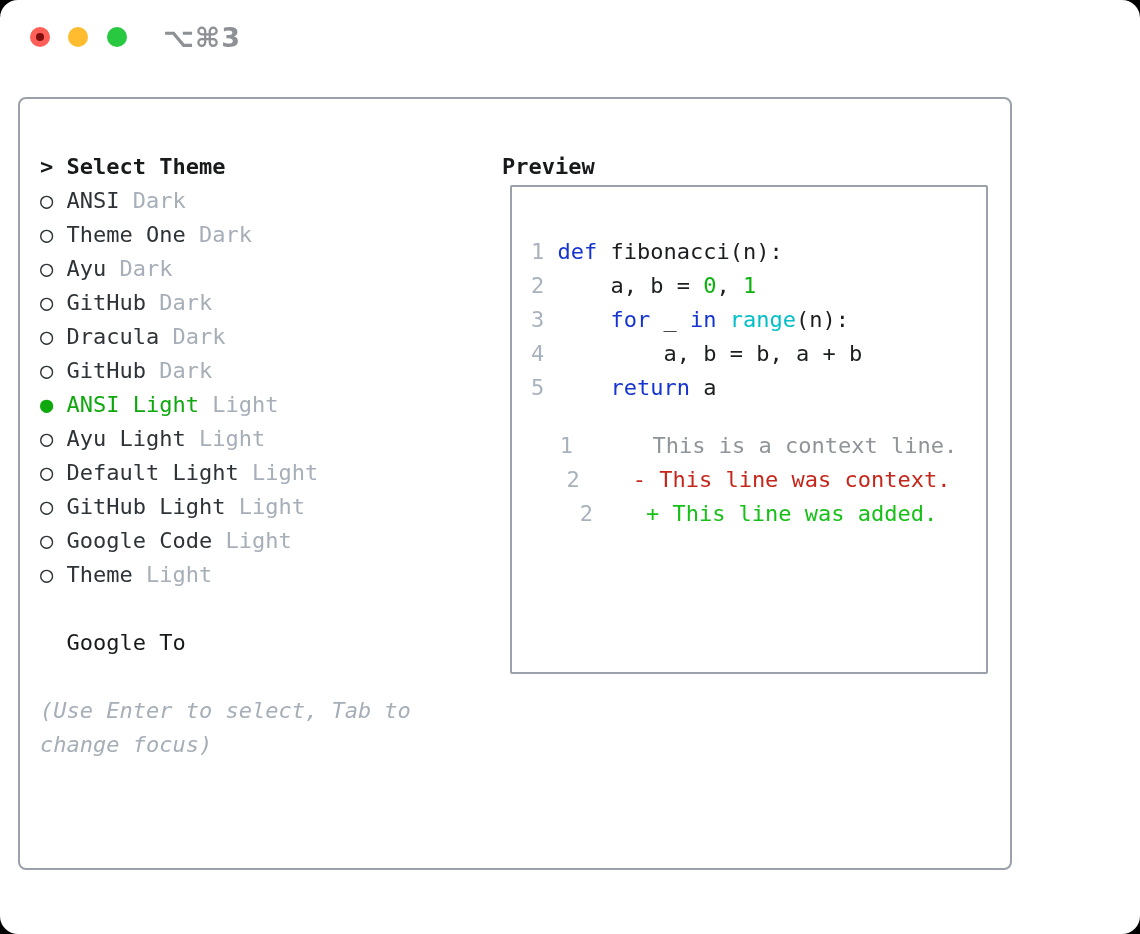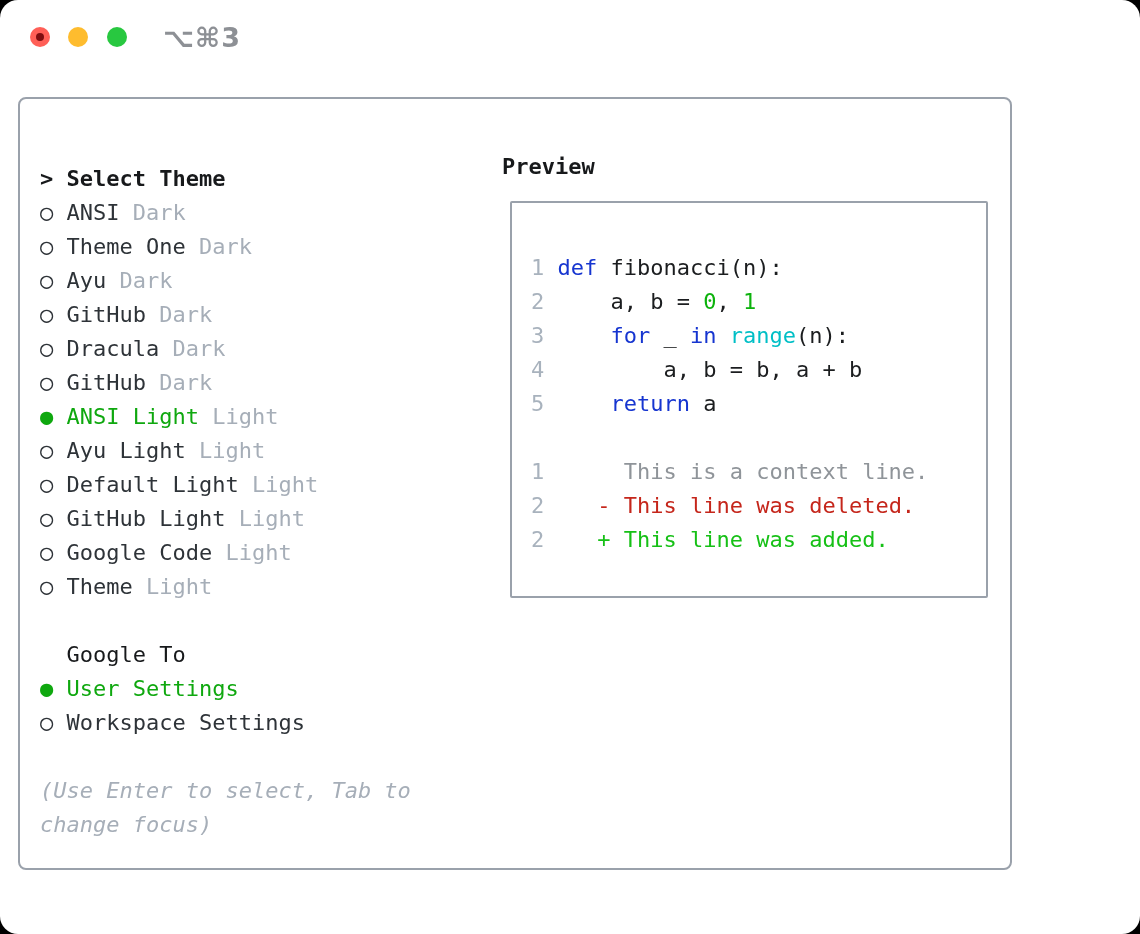--- a/index.html
+++ b/index.html
@@ -33,49 +33,49 @@
   }
   
   .panel {
     position: absolute; left: 18px; top: 97px;
     width: 994px; height: 773px;
     border: 2px solid var(--border-gray, #9aa1ab);
     border-radius: 8px;
     box-sizing: border-box;
     background: #fff;
   }
-  .left-col { position: absolute; left: 20px; top: 51px; width: 440px; margin-top: 12px; }
+  .left-col { position: absolute; left: 20px; top: 51px; width: 440px; }
   .row { white-space: pre; font-size: 22px; line-height: 34px; height: 34px; color: var(--text-dark, #2e3338); }
   .title-row { font-weight: bold; color: var(--heading-black, #17191b); }
   .spacer { height: 34px; }
   .apply-heading { padding-left: 2ch; color: var(--heading-black, #17191b); }
   .variant { color: var(--dim-gray, #a6aeb8); }
   .row.selected, .row.selected .marker, .row.selected .opt-name { color: var(--selected-green, #0fa80f); }
   .hint {
     white-space: pre-line; font-size: 22px; line-height: 34px;
     color: var(--dim-gray, #a6aeb8);
     font-style: italic;
   }
   
   .preview-title {
     position: absolute; left: 482px; top: 51px;
     font-size: 22px; line-height: 34px; font-weight: bold;
     color: var(--heading-black, #17191b);
   }
   .preview-box {
-    position: absolute; left: 490px; top: 102px;
-    width: 478px; height: 397px;
+    position: absolute; left: 490px; top: 86px;
+    width: 478px; height: 489px;
     border: 2px solid var(--border-gray, #9aa1ab);
     border-radius: 2px;
     box-sizing: border-box;
     padding: 48px 0 0 19px;
     background: #fff;
   }
   .cline { white-space: pre; font-size: 22px; line-height: 34px; height: 34px; }
-  #diff-block { margin-top: 34px; }
+  #diff-block { margin-top: 24px; text-align: center; }
   .tk-line-number { color: var(--line-number-gray, #a8b2bd); }
   .tk-plain   { color: var(--code-black, #1b1d1f); }
   .tk-keyword { color: var(--keyword-blue, #1635d0); }
   .tk-builtin { color: var(--builtin-cyan, #00bfc6); }
   .tk-number  { color: var(--number-green, #0cb20c); }
   .tk-context { color: var(--context-gray, #8f9499); }
   .tk-deleted { color: var(--deleted-red, #c5261b); }
   .tk-added   { color: var(--added-green, #16c016); }
 </style>
 </head>
@@ -105,40 +105,36 @@
           <div class="row"><span class="marker">○</span><span class="opt-name"> GitHub</span><span class="variant"> Dark</span></div>
           <div class="row selected"><span class="marker">●</span><span class="opt-name"> ANSI Light</span><span class="variant"> Light</span></div>
           <div class="row"><span class="marker">○</span><span class="opt-name"> Ayu Light</span><span class="variant"> Light</span></div>
           <div class="row"><span class="marker">○</span><span class="opt-name"> Default Light</span><span class="variant"> Light</span></div>
           <div class="row"><span class="marker">○</span><span class="opt-name"> GitHub Light</span><span class="variant"> Light</span></div>
           <div class="row"><span class="marker">○</span><span class="opt-name"> Google Code</span><span class="variant"> Light</span></div>
           <div class="row"><span class="marker">○</span><span class="opt-name"> Theme</span><span class="variant"> Light</span></div>
         </div>
       <div class="spacer"></div>
       <div class="row apply-heading">Google To</div>
-      <div id="apply-list">
-          <div class="row selected"><span class="marker">●</span><span class="opt-name"> User Settings</span></div>
-          <div class="row"><span class="marker">○</span><span class="opt-name"> Workspace Settings</span></div>
-        </div>
       <div class="spacer"></div>
       <div class="hint">(Use Enter to select, Tab to
 change focus)</div>
     </div>
 
     <div class="preview-title">Preview</div>
 
     <div class="preview-box">
       <div id="code-block">
           <div class="cline"><span class="tk-line-number">1</span><span class="tk-plain"> </span><span class="tk-keyword">def</span><span class="tk-plain"> fibonacci(n):</span></div>
           <div class="cline"><span class="tk-line-number">2</span><span class="tk-plain">     a, b = </span><span class="tk-number">0</span><span class="tk-plain">, </span><span class="tk-number">1</span></div>
           <div class="cline"><span class="tk-line-number">3</span><span class="tk-plain">     </span><span class="tk-keyword">for</span><span class="tk-plain"> _ </span><span class="tk-keyword">in</span><span class="tk-plain"> </span><span class="tk-builtin">range</span><span class="tk-plain">(n):</span></div>
           <div class="cline"><span class="tk-line-number">4</span><span class="tk-plain">         a, b = b, a + b</span></div>
           <div class="cline"><span class="tk-line-number">5</span><span class="tk-plain">     </span><span class="tk-keyword">return</span><span class="tk-plain"> a</span></div>
         </div>
       <div id="diff-block">
           <div class="cline"><span class="tk-line-number">1</span><span class="tk-context">      This is a context line.</span></div>
-          <div class="cline"><span class="tk-line-number">2</span><span class="tk-plain">    </span><span class="tk-deleted">- This line was deleted.</span></div>
+          <div class="cline"><span class="tk-line-number">2</span><span class="tk-plain">    </span><span class="tk-deleted">- This line was context.</span></div>
           <div class="cline"><span class="tk-line-number">2</span><span class="tk-plain">    </span><span class="tk-added">+ This line was added.</span></div>
         </div>
     </div>
 
   </div>
 </div>
 
 </body></html>

